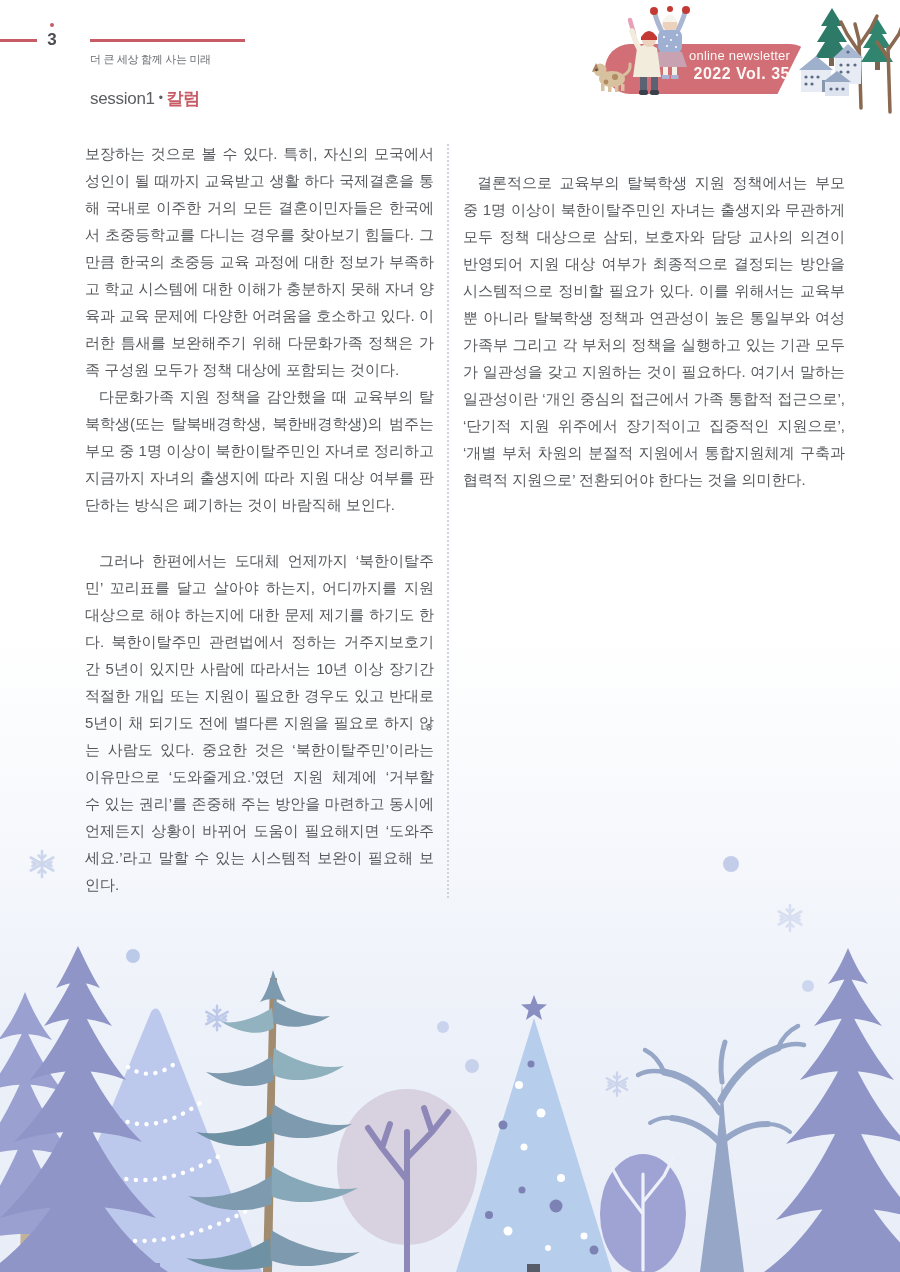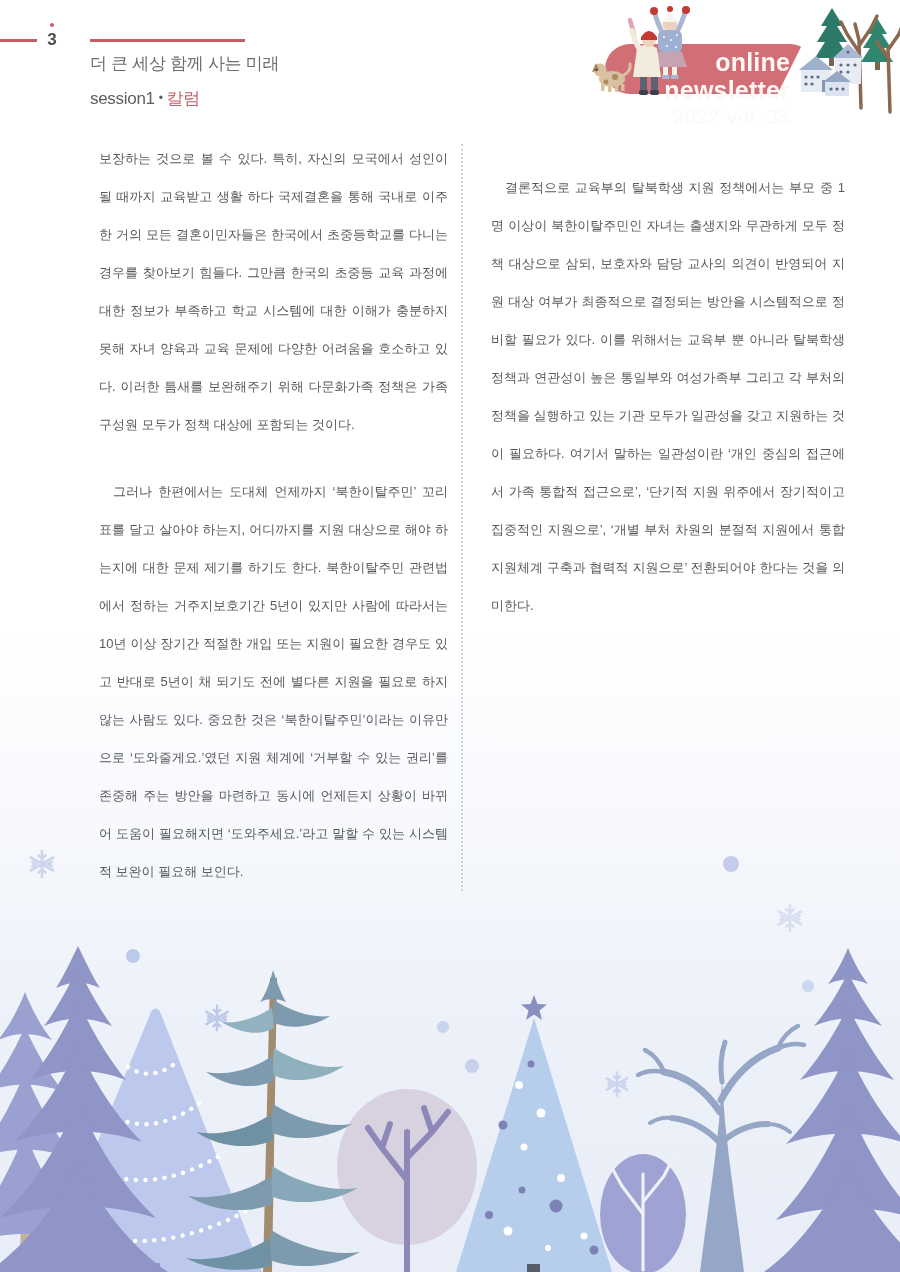--- a/index.html
+++ b/index.html
@@ -8,33 +8,33 @@
     font-family:"Liberation Sans","DejaVu Sans",sans-serif;
     background:linear-gradient(180deg,#ffffff 0%,#ffffff 50%,#f6f8fc 66%,#edf1f9 80%,#e8edf7 100%);
   }
   
   .edge-line{position:absolute;top:39px;left:0;width:37px;height:3px;background:var(--accent-red,#c75c66);}
   .pageno-wrap{position:absolute;top:23px;left:42px;width:20px;text-align:center;}
   .pageno-dot{display:block;width:4px;height:4px;border-radius:50%;background:var(--accent-red,#c75c66);margin:0 auto 3px;}
   .pageno{font-size:17px;font-weight:bold;color:#4b4d51;}
   .session-block{position:absolute;top:39px;left:90px;}
   .session-rule{width:155px;height:3px;background:var(--accent-red,#c75c66);margin-bottom:10px;}
-  .session-subtitle{font-size:17px;color:#6a6c6f;letter-spacing:-0.3px;margin-bottom:12px;}
+  .session-subtitle{font-size:11px;color:#6a6c6f;letter-spacing:-0.3px;margin-bottom:20px;}
   .session-line{font-size:17px;color:#5c5e61;letter-spacing:-0.3px;}
   .session-line .bullet{font-size:12px;color:#5c5e61;margin:0 4px;vertical-align:2px;}
-  .session-line .category{color:var(--accent-red,#c75c66);font-weight:normal;}
+  .session-line .category{color:var(--accent-red,#c75c66);font-weight:bold;}
   
   .banner{position:absolute;top:0;right:0;width:315px;height:118px;}
   .banner svg{display:block;}
   .banner-text{position:absolute;top:49px;right:110px;text-align:right;color:#fdf8f5;line-height:1.1;}
-  .banner-line1{font-size:25px;font-weight:700;letter-spacing:0.2px;margin-left:39px;}
-  .banner-line2{font-size:20px;font-weight:400;letter-spacing:0.5px;margin-top:2px;}
+  .banner-line1{font-size:13px;font-weight:400;letter-spacing:0.2px;margin-left:39px;}
+  .banner-line2{font-size:16px;font-weight:700;letter-spacing:0.5px;margin-top:2px;}
   
   .article{position:absolute;top:140px;left:85px;right:55px;display:flex;}
-  .col{color:var(--body-text,#56585b);font-size:13px;line-height:38px;text-align:justify;word-break:break-all;margin-left:14px;}
+  .col{color:var(--body-text,#56585b);font-size:15px;line-height:27px;text-align:justify;word-break:break-all;}
   .col.left{width:349px;}
   .col.right{flex:1;}
   .divider{border-left:2px dotted var(--divider,#ced2da);margin:4px 14px 0 13px;align-self:stretch;}
   .col p{margin:0;}
   .col p.indent{text-indent:14px;}
   .col p.gap{margin-top:29px;}
   
   .forest{position:absolute;left:0;bottom:0;width:900px;height:430px;}
   .forest svg{display:block;}
 </style>
@@ -156,20 +156,21 @@
     </svg>
     <div class="banner-text">
       <div class="banner-line1">online newsletter</div>
       <div class="banner-line2">2022 Vol. 35</div>
     </div>
   </div>
 
   <div class="article">
     <div class="col left">
       <p>보장하는 것으로 볼 수 있다. 특히, 자신의 모국에서 성인이 될 때까지 교육받고 생활 하다 국제결혼을 통해 국내로 이주한 거의 모든 결혼이민자들은 한국에서 초중등학교를 다니는 경우를 찾아보기 힘들다. 그만큼 한국의 초중등 교육 과정에 대한 정보가 부족하고 학교 시스템에 대한 이해가 충분하지 못해 자녀 양육과 교육 문제에 다양한 어려움을 호소하고 있다. 이러한 틈새를 보완해주기 위해 다문화가족 정책은 가족 구성원 모두가 정책 대상에 포함되는 것이다.</p>
+      <p class="indent">다문화가족 지원 정책을 감안했을 때 교육부의 탈북학생(또는 탈북배경학생, 북한배경학생)의 범주는 부모 중 1명 이상이 북한이탈주민인 자녀로 정리하고 지금까지 자녀의 출생지에 따라 지원 대상 여부를 판단하는 방식은 폐기하는 것이 바람직해 보인다.</p>
       <p class="indent gap">그러나 한편에서는 도대체 언제까지 ‘북한이탈주민’ 꼬리표를 달고 살아야 하는지, 어디까지를 지원 대상으로 해야 하는지에 대한 문제 제기를 하기도 한다. 북한이탈주민 관련법에서 정하는 거주지보호기간 5년이 있지만 사람에 따라서는 10년 이상 장기간 적절한 개입 또는 지원이 필요한 경우도 있고 반대로 5년이 채 되기도 전에 별다른 지원을 필요로 하지 않는 사람도 있다. 중요한 것은 ‘북한이탈주민’이라는 이유만으로 ‘도와줄게요.’였던 지원 체계에 ‘거부할 수 있는 권리’를 존중해 주는 방안을 마련하고 동시에 언제든지 상황이 바뀌어 도움이 필요해지면 ‘도와주세요.’라고 말할 수 있는 시스템적 보완이 필요해 보인다.</p>
     </div>
     <div class="divider"></div>
     <div class="col right">
       <p class="indent gap">결론적으로 교육부의 탈북학생 지원 정책에서는 부모 중 1명 이상이 북한이탈주민인 자녀는 출생지와 무관하게 모두 정책 대상으로 삼되, 보호자와 담당 교사의 의견이 반영되어 지원 대상 여부가 최종적으로 결정되는 방안을 시스템적으로 정비할 필요가 있다. 이를 위해서는 교육부 뿐 아니라 탈북학생 정책과 연관성이 높은 통일부와 여성가족부 그리고 각 부처의 정책을 실행하고 있는 기관 모두가 일관성을 갖고 지원하는 것이 필요하다. 여기서 말하는 일관성이란 ‘개인 중심의 접근에서 가족 통합적 접근으로’, ‘단기적 지원 위주에서 장기적이고 집중적인 지원으로’, ‘개별 부처 차원의 분절적 지원에서 통합지원체계 구축과 협력적 지원으로’ 전환되어야 한다는 것을 의미한다.</p>
     </div>
   </div>
 
   <div class="forest">
     <svg width="900" height="430" viewBox="0 0 900 430">

